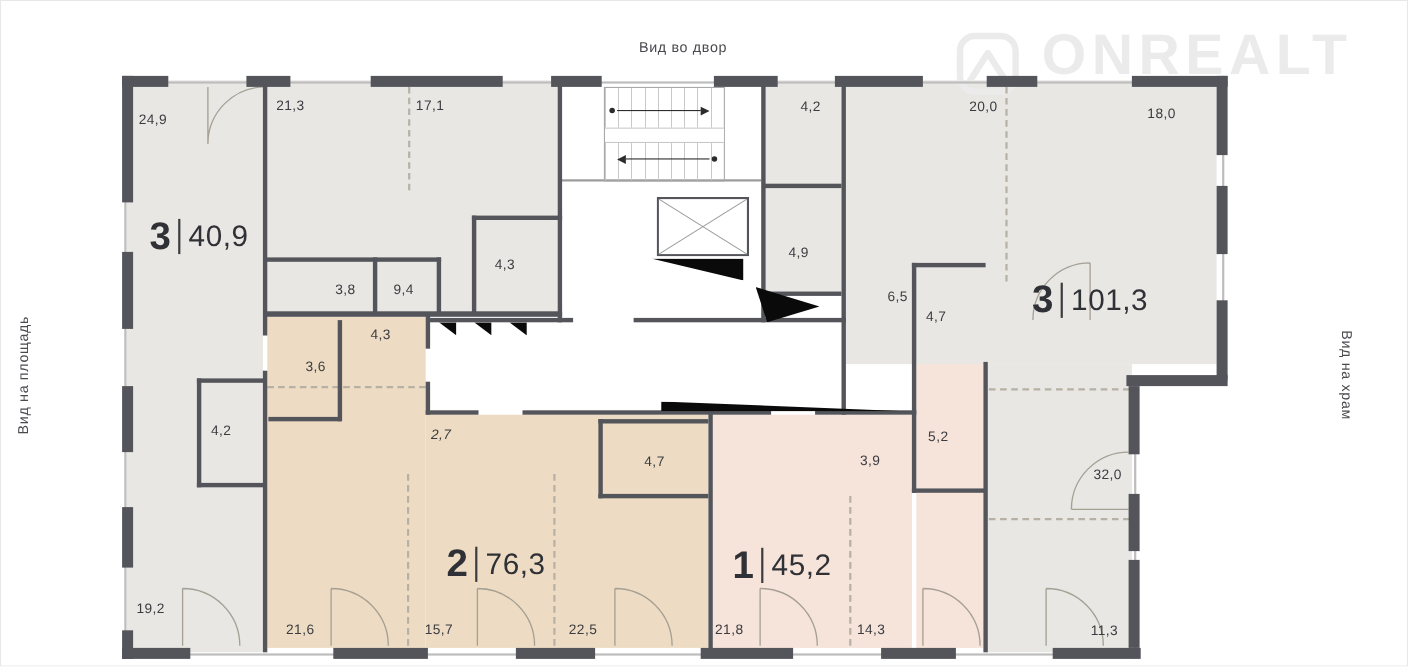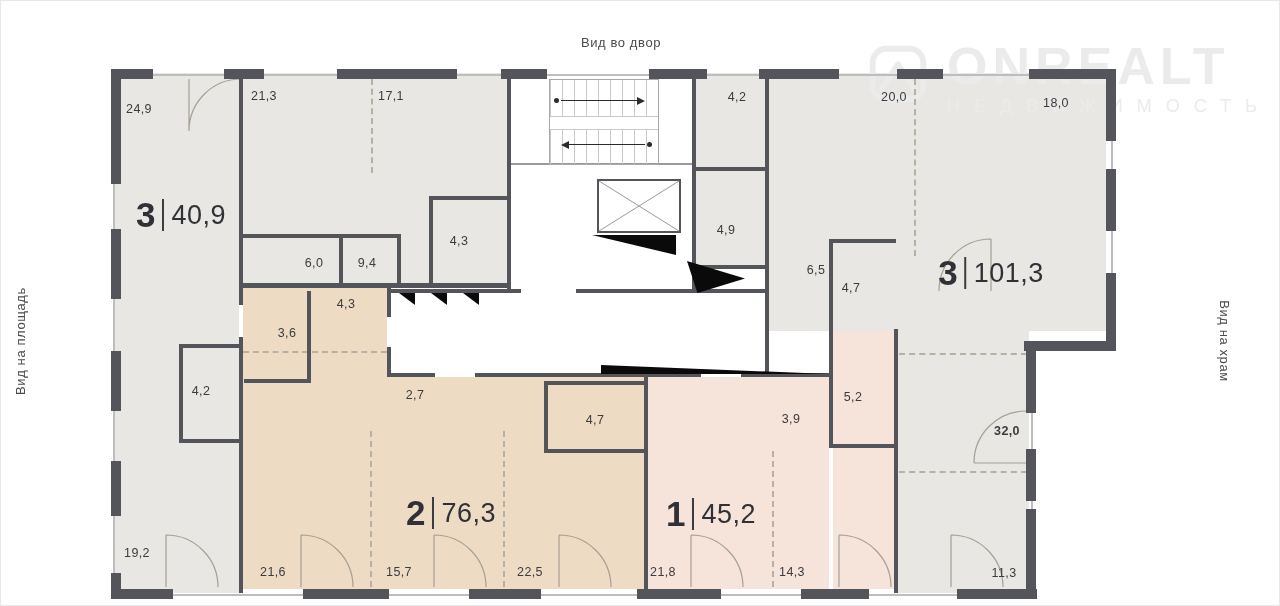--- a/index.html
+++ b/index.html
@@ -23,21 +23,21 @@
       font-size:12.5px;letter-spacing:.4px;color:#3b3c40;white-space:nowrap;}
   .apt-label{position:absolute;z-index:6;transform:translate(-50%,-50%);
       display:flex;align-items:center;color:#303136;white-space:nowrap;}
   .apt-num{font-size:35px;font-weight:700;}
   .apt-sep{width:2px;height:32px;background:#3b3c40;margin:0 7px;}
   .apt-area{font-size:27px;font-weight:400;letter-spacing:.5px;}
   .view-label{position:absolute;z-index:6;font-size:13px;letter-spacing:.6px;color:#4a4b4f;white-space:nowrap;}
   .view-vert-left{writing-mode:vertical-rl;transform:rotate(180deg);}
   .view-vert-right{writing-mode:vertical-rl;}
   
-  #logo{position:absolute;left:862px;top:38px;z-index:2;display:flex;align-items:flex-start;color:#ebebeb;}
+  #logo{position:absolute;left:862px;top:22px;z-index:2;display:flex;align-items:flex-start;color:#ebebeb;}
   #logo .txt{margin-left:14px;}
   #logo .name{font-size:52px;font-weight:700;letter-spacing:5px;line-height:1.05;}
   #logo .sub{font-size:18px;font-weight:400;letter-spacing:14px;margin-top:2px;}
   
   #stairs{position:absolute;left:548px;top:78px;width:108px;height:84px;z-index:3;
      background:repeating-linear-gradient(90deg,#c9c9c9 0 1px,transparent 1px 12px);
      border:1px solid #a8a8a8;}
   #stairs .landing{position:absolute;left:0;right:0;top:36px;height:12px;background:#fff;
      border-top:1px solid #c9c9c9;border-bottom:1px solid #c9c9c9;}
   .stair-arrow{position:absolute;height:8px;z-index:4;}
@@ -54,21 +54,20 @@
 
 <div id="stage">
 
   <div id="logo">
     <svg width="70" height="70" viewBox="0 0 72 72">
       <path d="M10 24 a14 14 0 0 1 14 -14 h24 a14 14 0 0 1 14 14 v24 a14 14 0 0 1 -14 14 h-24 a14 14 0 0 1 -14 -14 z" fill="none" stroke="#ebebeb" stroke-width="6"></path>
       <path d="M18 54 L36 26 L54 54" fill="none" stroke="#ebebeb" stroke-width="6" stroke-linejoin="round"></path>
     </svg>
     <div class="txt">
       <div class="name">ONREALT</div>
-      <div class="sub">НЕДВИЖИМОСТЬ</div>
     </div>
   </div>
 
   <div class="view-label" style="left:620px;top:34px;transform:translateX(-50%);">Вид во двор</div>
   <div class="view-label view-vert-left" style="left:12px;top:340px;transform:translateY(-50%) rotate(180deg);">Вид на площадь</div>
   <div class="view-label view-vert-right" style="left:1216px;top:340px;transform:translateY(-50%);">Вид на храм</div>
 
   <div class="fill gray" style="left:114px;top:72px;width:124px;height:520px;"></div>
   <div class="fill gray" style="left:238px;top:72px;width:268px;height:214px;"></div>
   <div class="fill gray" style="left:694px;top:72px;width:70px;height:192px;"></div>
@@ -223,38 +222,38 @@
   </div>
   <div class="apt-label" style="left:990px;top:272px;">
     <span class="apt-num">3</span>
     <span class="apt-sep"></span>
     <span class="apt-area">101,3</span>
   </div>
 
   <div class="room-label" style="left:138px;top:108px;">24,9</div>
   <div class="room-label" style="left:263px;top:95px;">21,3</div>
   <div class="room-label" style="left:390px;top:95px;">17,1</div>
-  <div class="room-label" style="left:313px;top:262px;">6,0</div>
+  <div class="room-label" style="left:313px;top:262px;">3,8</div>
   <div class="room-label" style="left:366px;top:262px;">9,4</div>
   <div class="room-label" style="left:458px;top:240px;">4,3</div>
   <div class="room-label" style="left:200px;top:390px;">4,2</div>
   <div class="room-label" style="left:136px;top:552px;">19,2</div>
   <div class="room-label" style="left:345px;top:303px;">4,3</div>
   <div class="room-label" style="left:286px;top:332px;">3,6</div>
-  <div class="room-label" style="left:414px;top:394px;">2,7</div>
+  <div class="room-label" style="left:400px;top:394px;font-style:italic;">2,7</div>
   <div class="room-label" style="left:594px;top:419px;">4,7</div>
   <div class="room-label" style="left:272px;top:571px;">21,6</div>
   <div class="room-label" style="left:398px;top:571px;">15,7</div>
   <div class="room-label" style="left:529px;top:571px;">22,5</div>
   <div class="room-label" style="left:662px;top:571px;">21,8</div>
   <div class="room-label" style="left:791px;top:571px;">14,3</div>
   <div class="room-label" style="left:790px;top:418px;">3,9</div>
   <div class="room-label" style="left:852px;top:396px;">5,2</div>
   <div class="room-label" style="left:736px;top:96px;">4,2</div>
   <div class="room-label" style="left:725px;top:229px;">4,9</div>
   <div class="room-label" style="left:815px;top:269px;">6,5</div>
   <div class="room-label" style="left:850px;top:287px;">4,7</div>
   <div class="room-label" style="left:893px;top:96px;">20,0</div>
   <div class="room-label" style="left:1055px;top:102px;">18,0</div>
-  <div class="room-label" style="left:1006px;top:430px;font-weight:bold;">32,0</div>
+  <div class="room-label" style="left:1006px;top:430px;">32,0</div>
   <div class="room-label" style="left:1003px;top:572px;">11,3</div>
 
 </div>
 
 </body></html>

